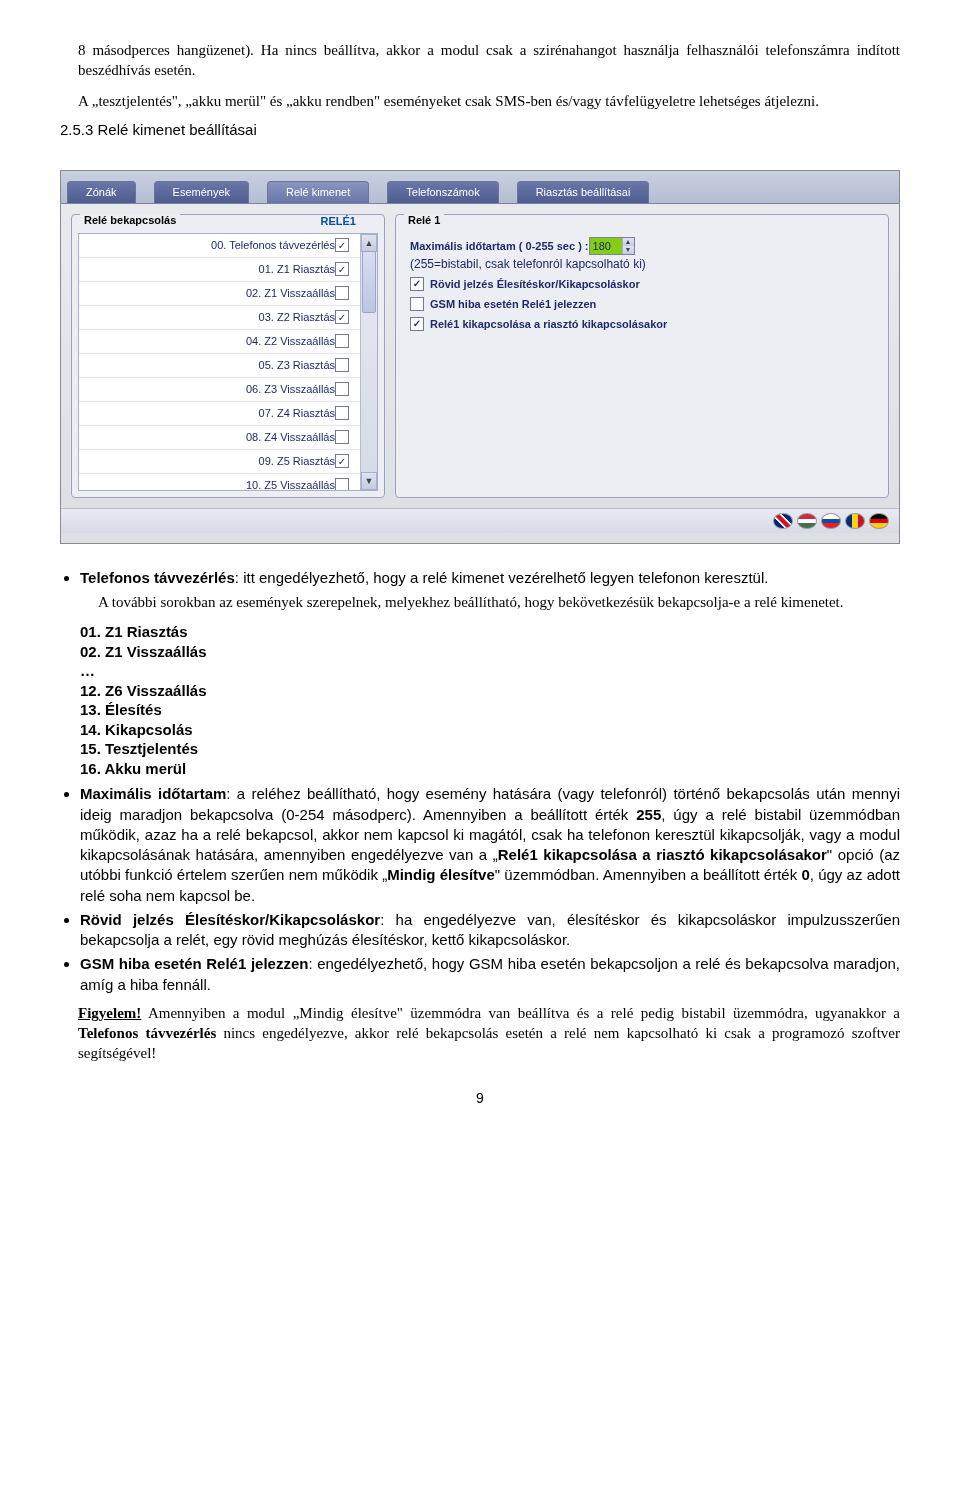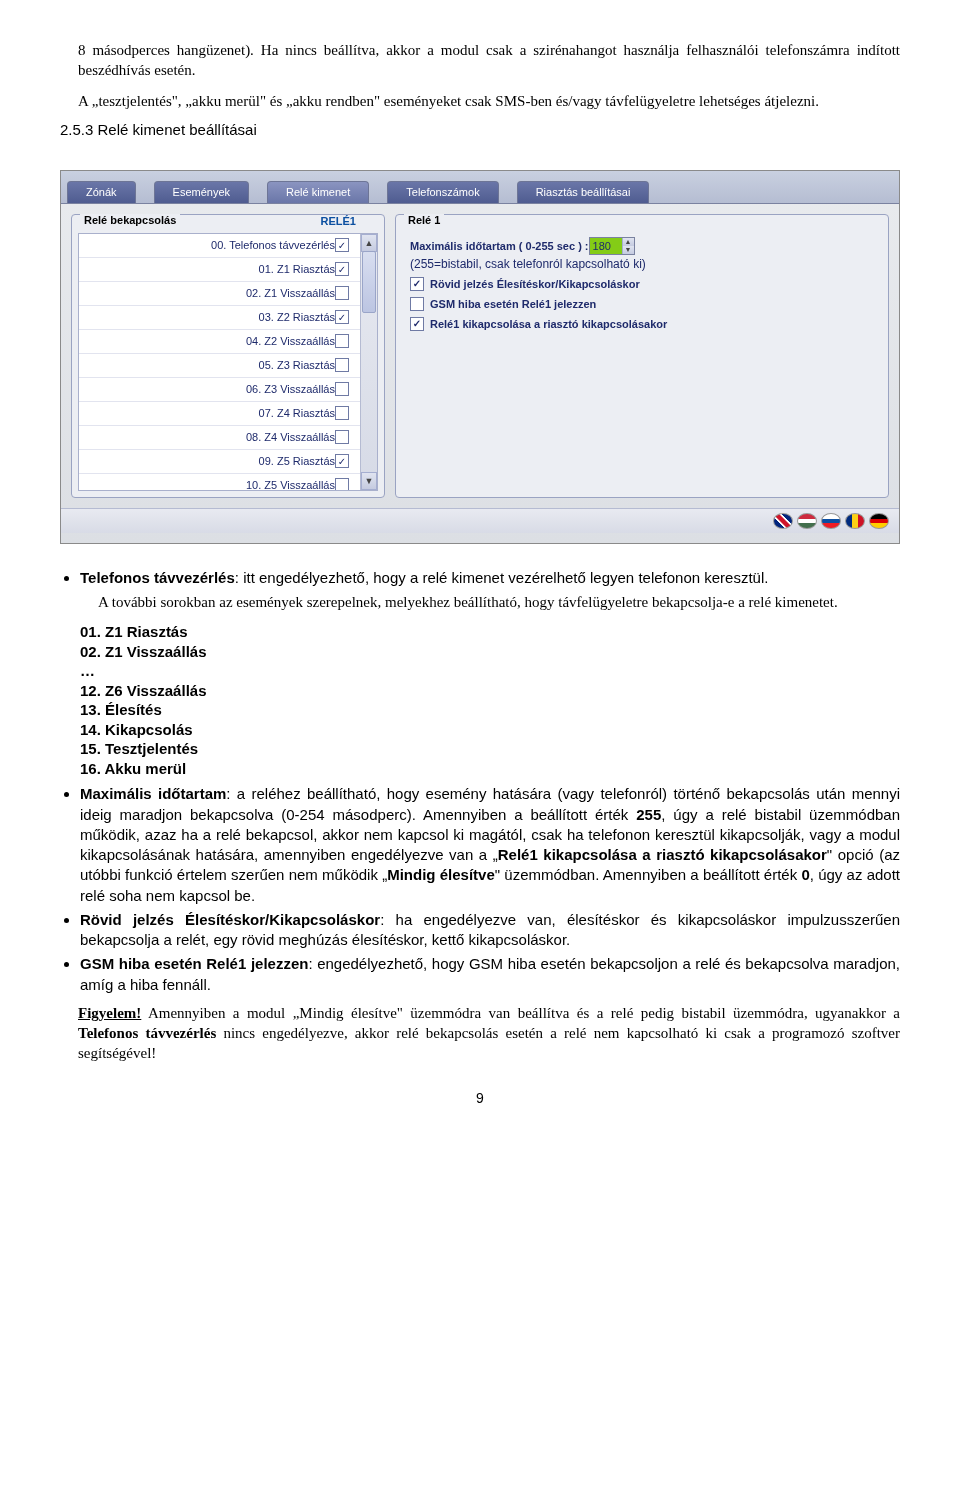--- a/index.html
+++ b/index.html
@@ -265,21 +265,21 @@
     <span class="flag flag-hu"></span>
     <span class="flag flag-sk"></span>
     <span class="flag flag-ro"></span>
     <span class="flag flag-de"></span>
   </div>
 </div>
 
 <ul class="bullets">
   <li>
     <span class="bold">Telefonos távvezérlés</span><span>: itt engedélyezhető, hogy a relé kimenet vezérelhető legyen telefonon keresztül.</span>
-    <div class="para" style="margin-top:4px">A további sorokban az események szerepelnek, melyekhez beállítható, hogy távfelügyeletre bekapcsolja-e a relé kimenetet.</div>
+    <div class="para" style="margin-top:4px">A további sorokban az események szerepelnek, melyekhez beállítható, hogy bekövetkezésük bekapcsolja-e a relé kimenetet.</div>
     <div class="inline-list bold" id="num-list">
         <div>01. Z1 Riasztás</div>
         <div>02. Z1 Visszaállás</div>
         <div>…</div>
         <div>12. Z6 Visszaállás</div>
         <div>13. Élesítés</div>
         <div>14. Kikapcsolás</div>
         <div>15. Tesztjelentés</div>
         <div>16. Akku merül</div>
       </div>

